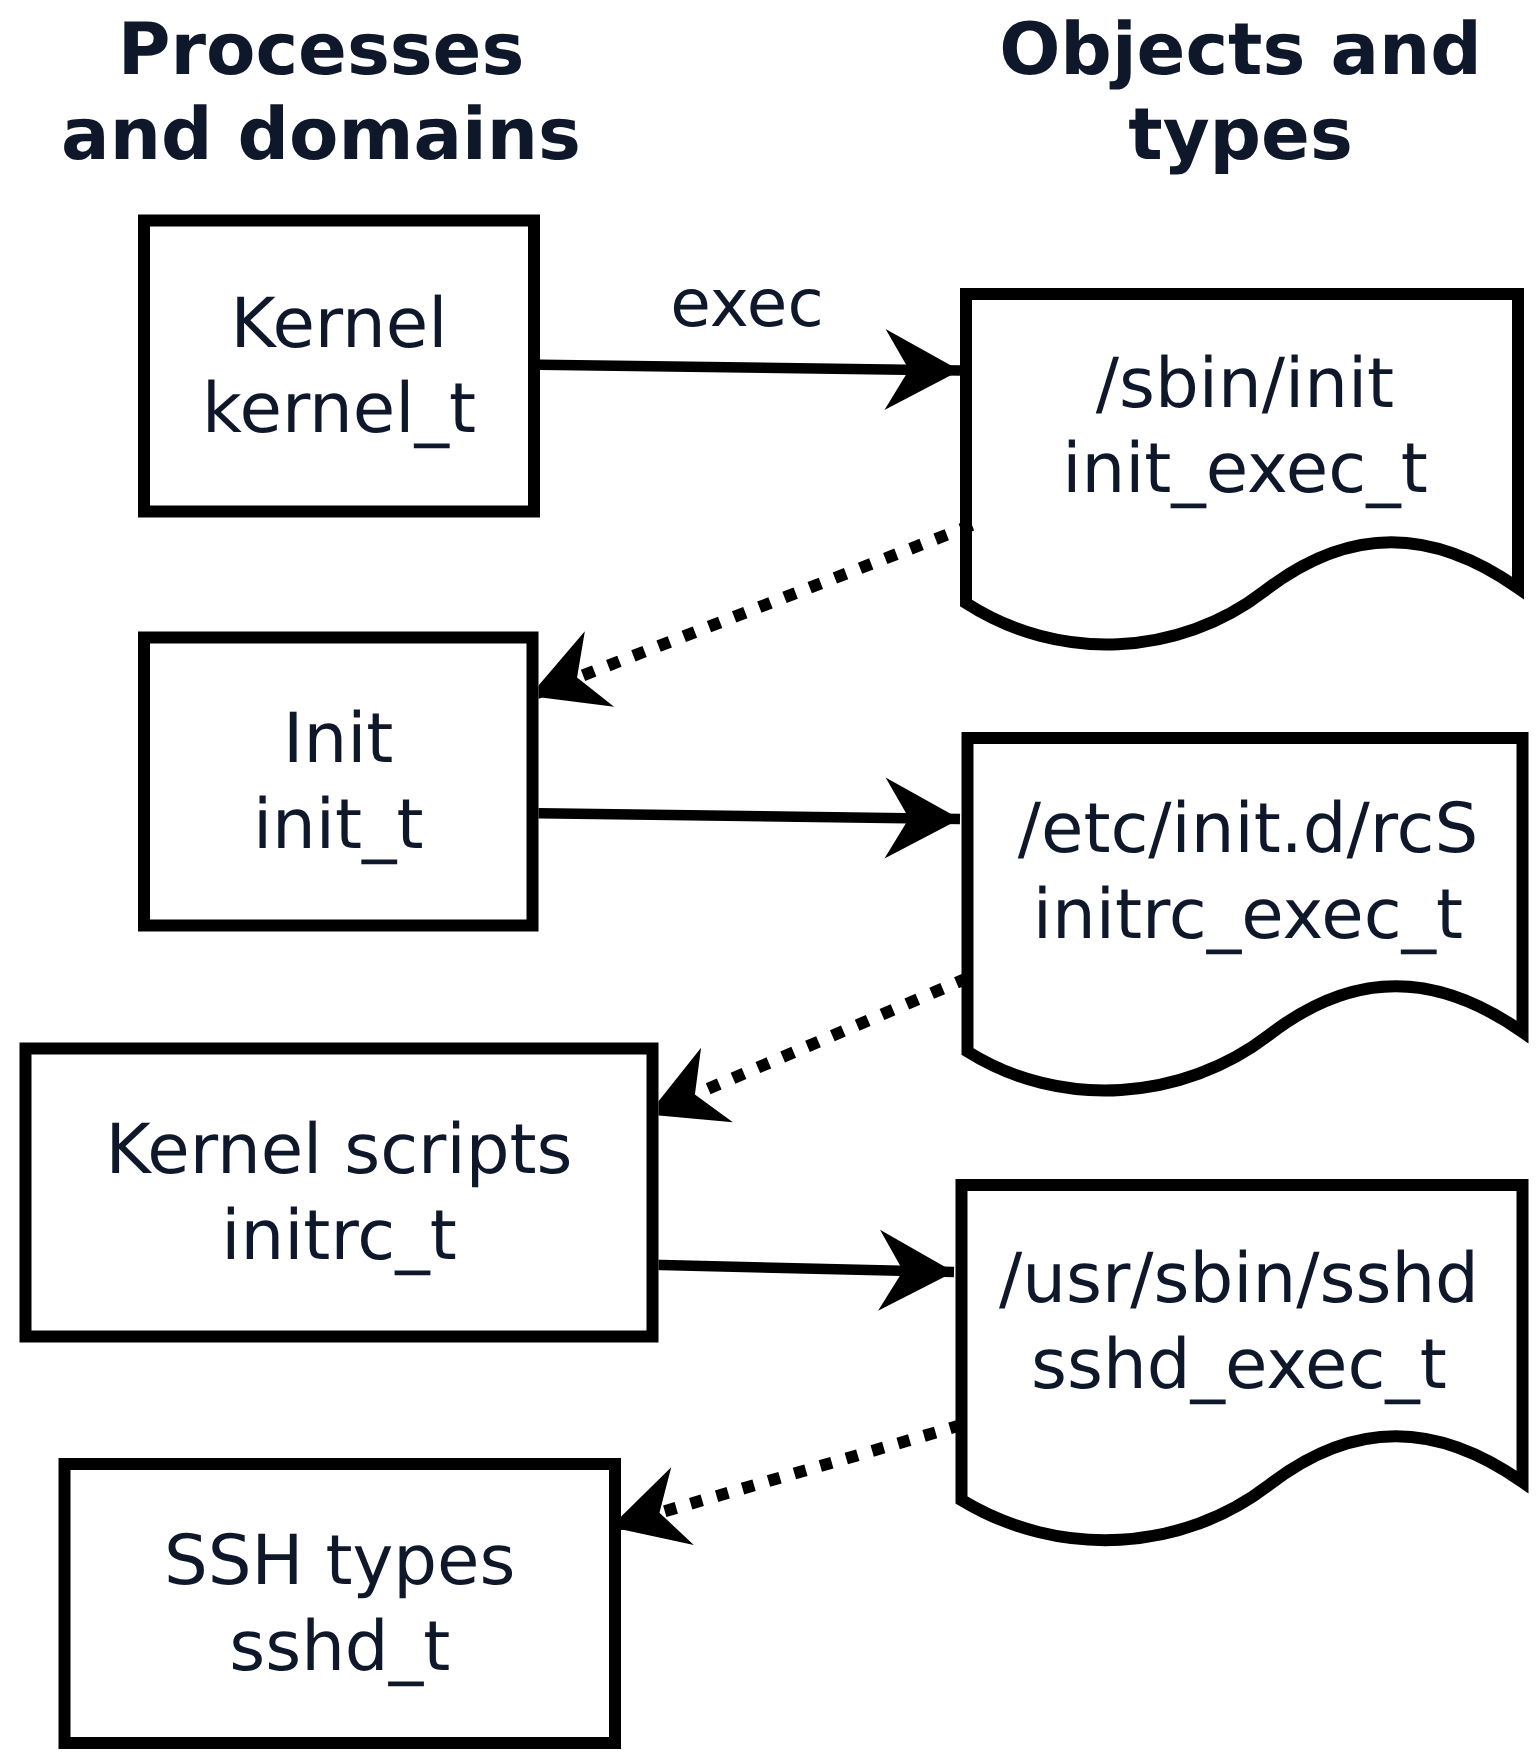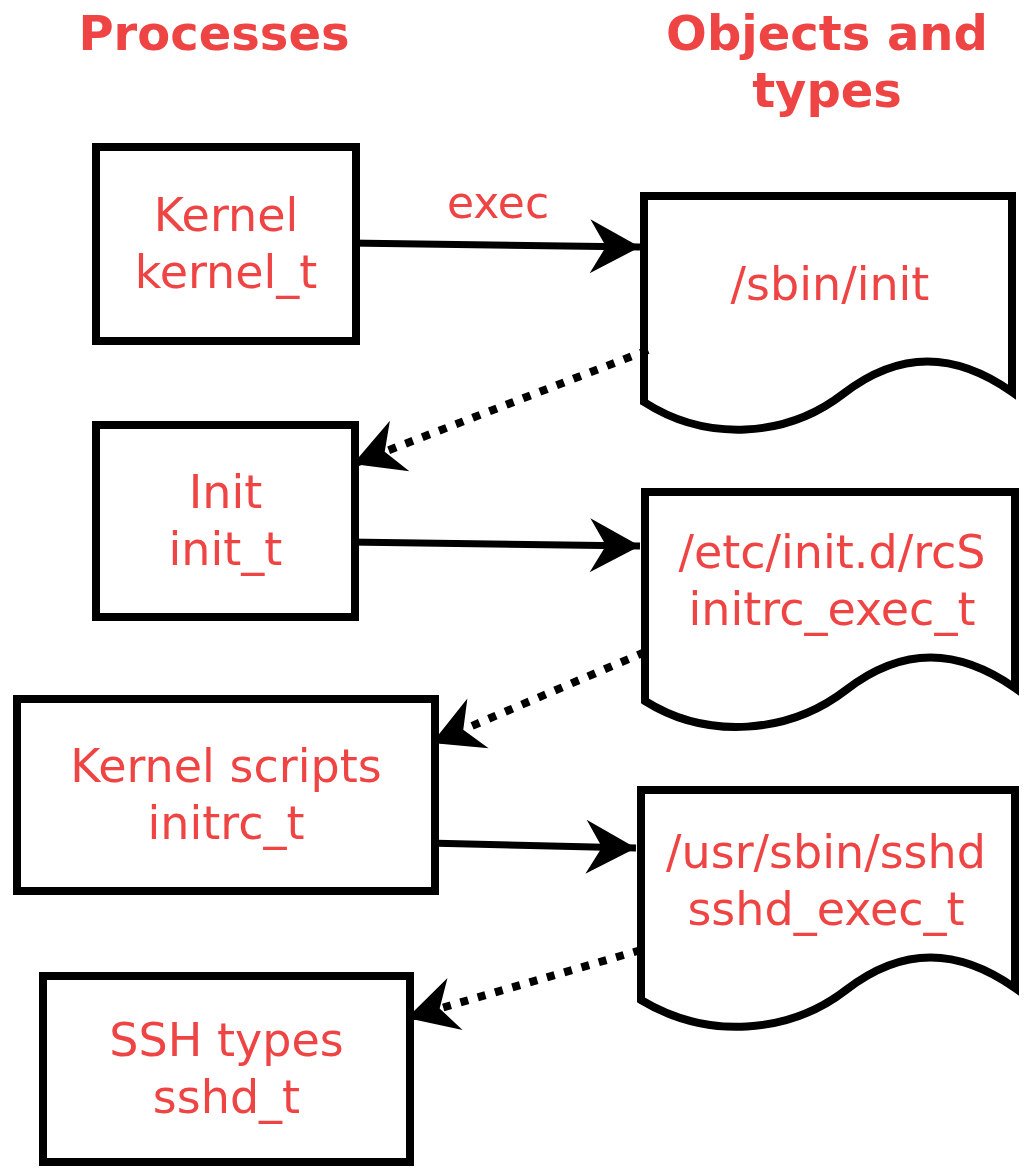--- a/index.html
+++ b/index.html
@@ -1,21 +1,21 @@
 <!DOCTYPE html>
 <html><head>
 <meta charset="utf-8">
 <style>
   html,body{margin:0;padding:0;background:#ffffff;}
   .canvas{
     position:relative;
     width:1024px;height:1173px;
     background:#ffffff;
     font-family:"DejaVu Sans","Liberation Sans",sans-serif;
-    color:#ef4444;
+    color:#0f172a;
     overflow:hidden;
   }
   .layer{position:absolute;left:0;top:0;width:1024px;height:1173px;}
   .hdr{
     position:absolute;
     text-align:center;
     font-size:48px;line-height:57px;font-weight:700;
     white-space:nowrap;
   }
   .hdr div{white-space:nowrap;}
@@ -67,20 +67,21 @@
     <line class="solidline" marker-end="url(#ah)" x1="347" y1="542" x2="640" y2="546"></line>
     <line class="solidline" marker-end="url(#ah)" x1="427" y1="843" x2="636" y2="848"></line>
 
     <line class="dotline" marker-end="url(#ah)" x1="648" y1="350" x2="353" y2="464"></line>
     <line class="dotline" marker-end="url(#ah)" x1="645" y1="652" x2="432" y2="743"></line>
     <line class="dotline" marker-end="url(#ah)" x1="641" y1="950" x2="407" y2="1018"></line>
   </svg>
 
   <div class="hdr" style="left:0px;top:5px;width:428px;">
     <div>Processes</div>
+    <div>and domains</div>
   </div>
   <div class="hdr" style="left:635px;top:5px;width:384px;">
     <div>Objects and</div>
     <div>types</div>
   </div>
 
   <div class="pbox" style="left:80px;top:143px;width:268px;height:202px;">
     <div>Kernel</div>
     <div>kernel_t</div>
   </div>
@@ -92,20 +93,21 @@
     <div>Kernel scripts</div>
     <div>initrc_t</div>
   </div>
   <div class="pbox" style="left:27px;top:972px;width:375px;height:194px;">
     <div>SSH types</div>
     <div>sshd_t</div>
   </div>
 
   <div class="doctext" style="left:648px;top:196px;width:364px;height:204px;padding-bottom:28px;">
     <div>/sbin/init</div>
+    <div>init_exec_t</div>
   </div>
   <div class="doctext" style="left:645px;top:492px;width:374px;height:211px;padding-bottom:34px;">
     <div>/etc/init.d/rcS</div>
     <div>initrc_exec_t</div>
   </div>
   <div class="doctext" style="left:637px;top:790px;width:378px;height:212px;padding-bottom:30px;">
     <div>/usr/sbin/sshd</div>
     <div>sshd_exec_t</div>
   </div>
 

